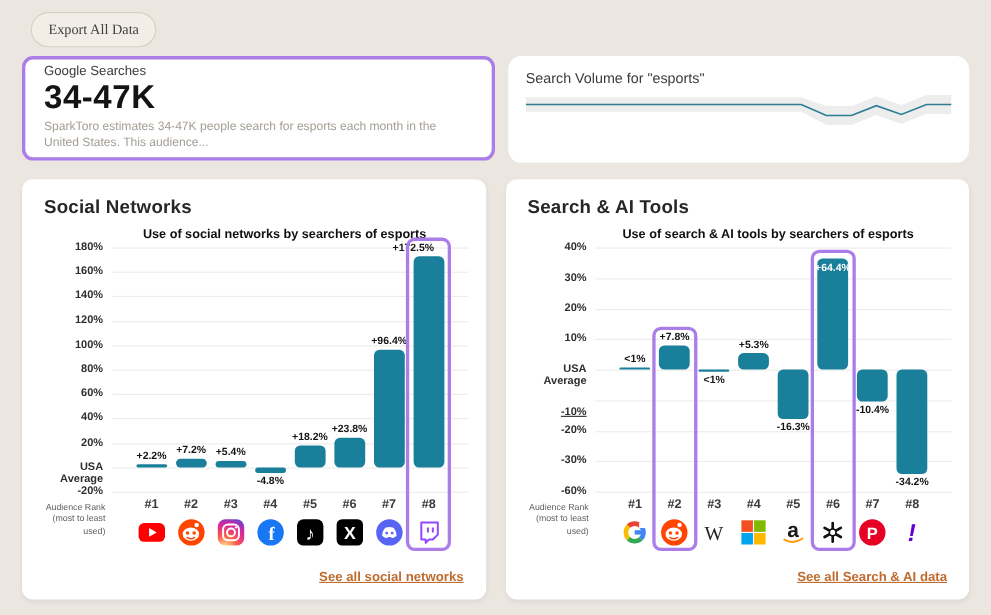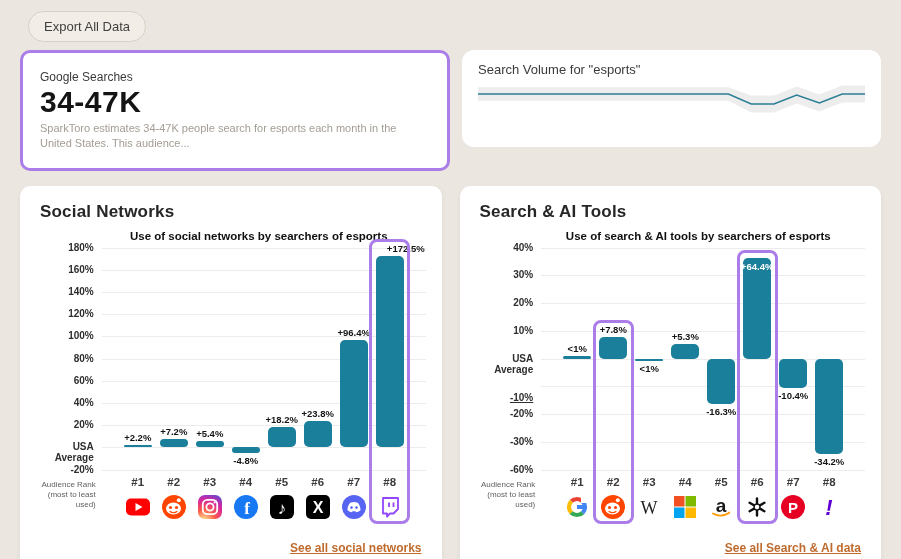--- a/index.html
+++ b/index.html
@@ -3,25 +3,25 @@
 <meta charset="utf-8">
 <style>
   * { margin:0; padding:0; box-sizing:border-box; }
   html,body { width:901px; height:559px; overflow:hidden; }
   body { background:#ebe7e0; font-family:"Liberation Sans", sans-serif; color:#222; }
 
   
   header { display:flex; justify-content:space-between; align-items:center; padding:11px 24px 6px 28px; }
   .page-title { font-size:22px; font-weight:700; color:#191919; letter-spacing:.2px; }
   .export-btn { background:#f2eee7; border:1px solid #d7d1c5; border-radius:17px; padding:7px 15px;
-                font-size:13px; color:#3f3f3f; font-family:Liberation Sans, sans-serif; cursor:pointer; }
+                font-size:13px; color:#3f3f3f; font-family:Liberation Serif, serif; cursor:pointer; }
 
   
   .row1 { display:flex; gap:12px; margin:2px 20px 0; align-items:flex-start; }
-  .summary-card { width:430px; min-height:95px; background:#fff; border:3px solid #ab7de9; border-radius:10px; padding:17px 17px; }
+  .summary-card { width:430px; min-height:95px; background:#fff; border:3px solid #ab7de9; border-radius:10px; padding:3px 17px; }
   .sc-label { font-size:12px; color:#3a3a3a; }
   .sc-value { font-size:30px; font-weight:800; color:#141414; letter-spacing:.5px; margin:3px 0 4px; line-height:1; }
   .sc-desc  { font-size:11px; color:#a39d94; line-height:1.35; }
   .volume-card { flex:1; background:#fff; border-radius:12px; padding:12px 16px 6px; height:97px; }
   .vc-title { font-size:13px; color:#3b3b3b; margin-bottom:5px; }
   .vc-svg { width:100%; height:40px; display:block; }
   .vc-axis { border-top:1px solid #edebe6; display:flex; justify-content:space-between;
              padding-top:5px; font-size:11px; font-weight:700; color:#6e675e; }
 
   
@@ -167,21 +167,21 @@
         <div class="rank" style="left: 298px; top: 228px;">#7</div>
         <div class="cicon" style="left: 305px; top: 246px;">
           <svg viewBox="0 0 26 26">
             <circle cx="13" cy="13" r="12" fill="#5865F2"></circle>
             <path d="M6.5 16.2c0-4 2-7.2 3.5-7.7 1-.3 2-.5 3-.5s2 .2 3 .5c1.5.5 3.5 3.7 3.5 7.7-1.5 1.2-3 1.8-4.5 2l-.5-1h-3l-.5 1c-1.5-.2-3-.8-4.5-2z" fill="#fff"></path>
             <circle cx="10.5" cy="13.6" r="1.3" fill="#5865F2"></circle>
             <circle cx="15.5" cy="13.6" r="1.3" fill="#5865F2"></circle>
           </svg>
         </div>
         <div class="bar" style="left: 340px; top: 8.3px; width: 28px; height: 191.5px; background: rgb(26, 127, 154); border-radius: 5px;"></div>
-        <div class="blabel" style="left: 342px; top: -4.7px; text-align: center;">+172.5%</div>
+        <div class="blabel" style="left: 312px; top: -4.7px; text-align: center;">+172.5%</div>
         <div class="rank" style="left: 334px; top: 228px;">#8</div>
         <div class="cicon" style="left: 341px; top: 246px;">
           <svg viewBox="0 0 26 26">
             <rect x="0.5" y="0.5" width="25" height="25" rx="5" fill="#fff"></rect>
             <path d="M6 4h15v11l-4.5 4.5H13L10 22.5v-3H6z" fill="none" stroke="#9146FF" stroke-width="1.8" stroke-linejoin="round"></path>
             <path d="M12 8.5v4.5M16.5 8.5v4.5" stroke="#9146FF" stroke-width="1.8"></path>
           </svg>
         </div>
         <div class="hl" style="left: 333.5px; width: 41px; top: -8.7px; height: 284.7px; border-color: rgb(171, 125, 233);"></div>
         <div class="xlab" style="top: 232px;">

